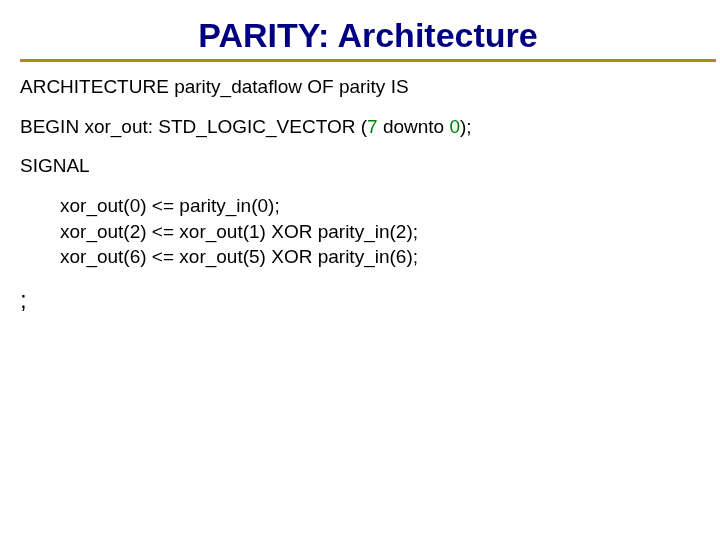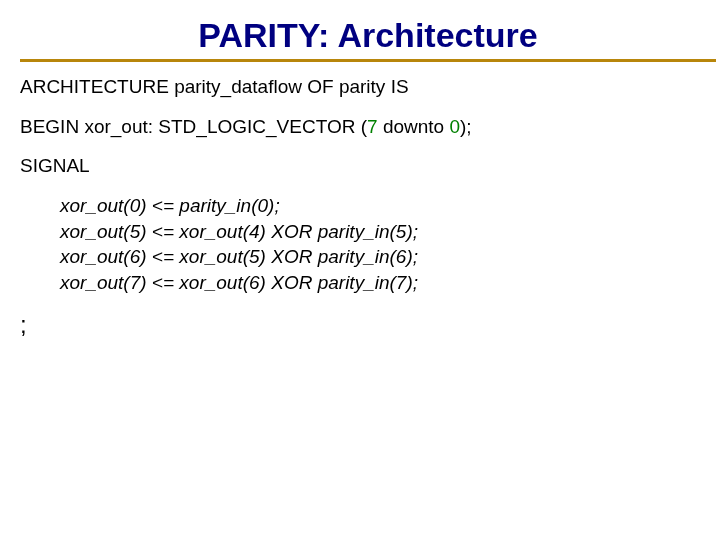--- a/index.html
+++ b/index.html
@@ -33,21 +33,20 @@
   .line {
     font-size: 19px;
     margin: 0 0;
     line-height: 1.35;
   }
   .gap {
     height: 14px;
   }
   .indent {
     margin-left: 40px;
-    font-style: italic;
   }
   .num {
     color: #008000;
   }
 </style>
 </head>
 <body>
 
 <div class="slide">
   <div class="title">PARITY: Architecture</div>
@@ -72,23 +71,22 @@
     <span class="num">0</span><span>);</span>
   </div>
 
   <div class="gap"></div>
 
   <div class="line">SIGNAL</div>
 
   <div class="gap"></div>
 
   <div class="line indent">xor_out(0) &lt;= parity_in(0);</div>
-  <div class="line indent">xor_out(5) &lt;= xor_out(4) XOR parity_in(5);</div>
+  <div class="line indent">xor_out(2) &lt;= xor_out(1) XOR parity_in(2);</div>
   <div class="line indent">xor_out(6) &lt;= xor_out(5) XOR parity_in(6);</div>
-  <div class="line indent">xor_out(7) &lt;= xor_out(6) XOR parity_in(7);</div>
 
   <div class="gap"></div>
 
   <div class="line">
     
     <span style="font-size:24px;">;</span>
   </div>
 </div>
 
 </body></html>

